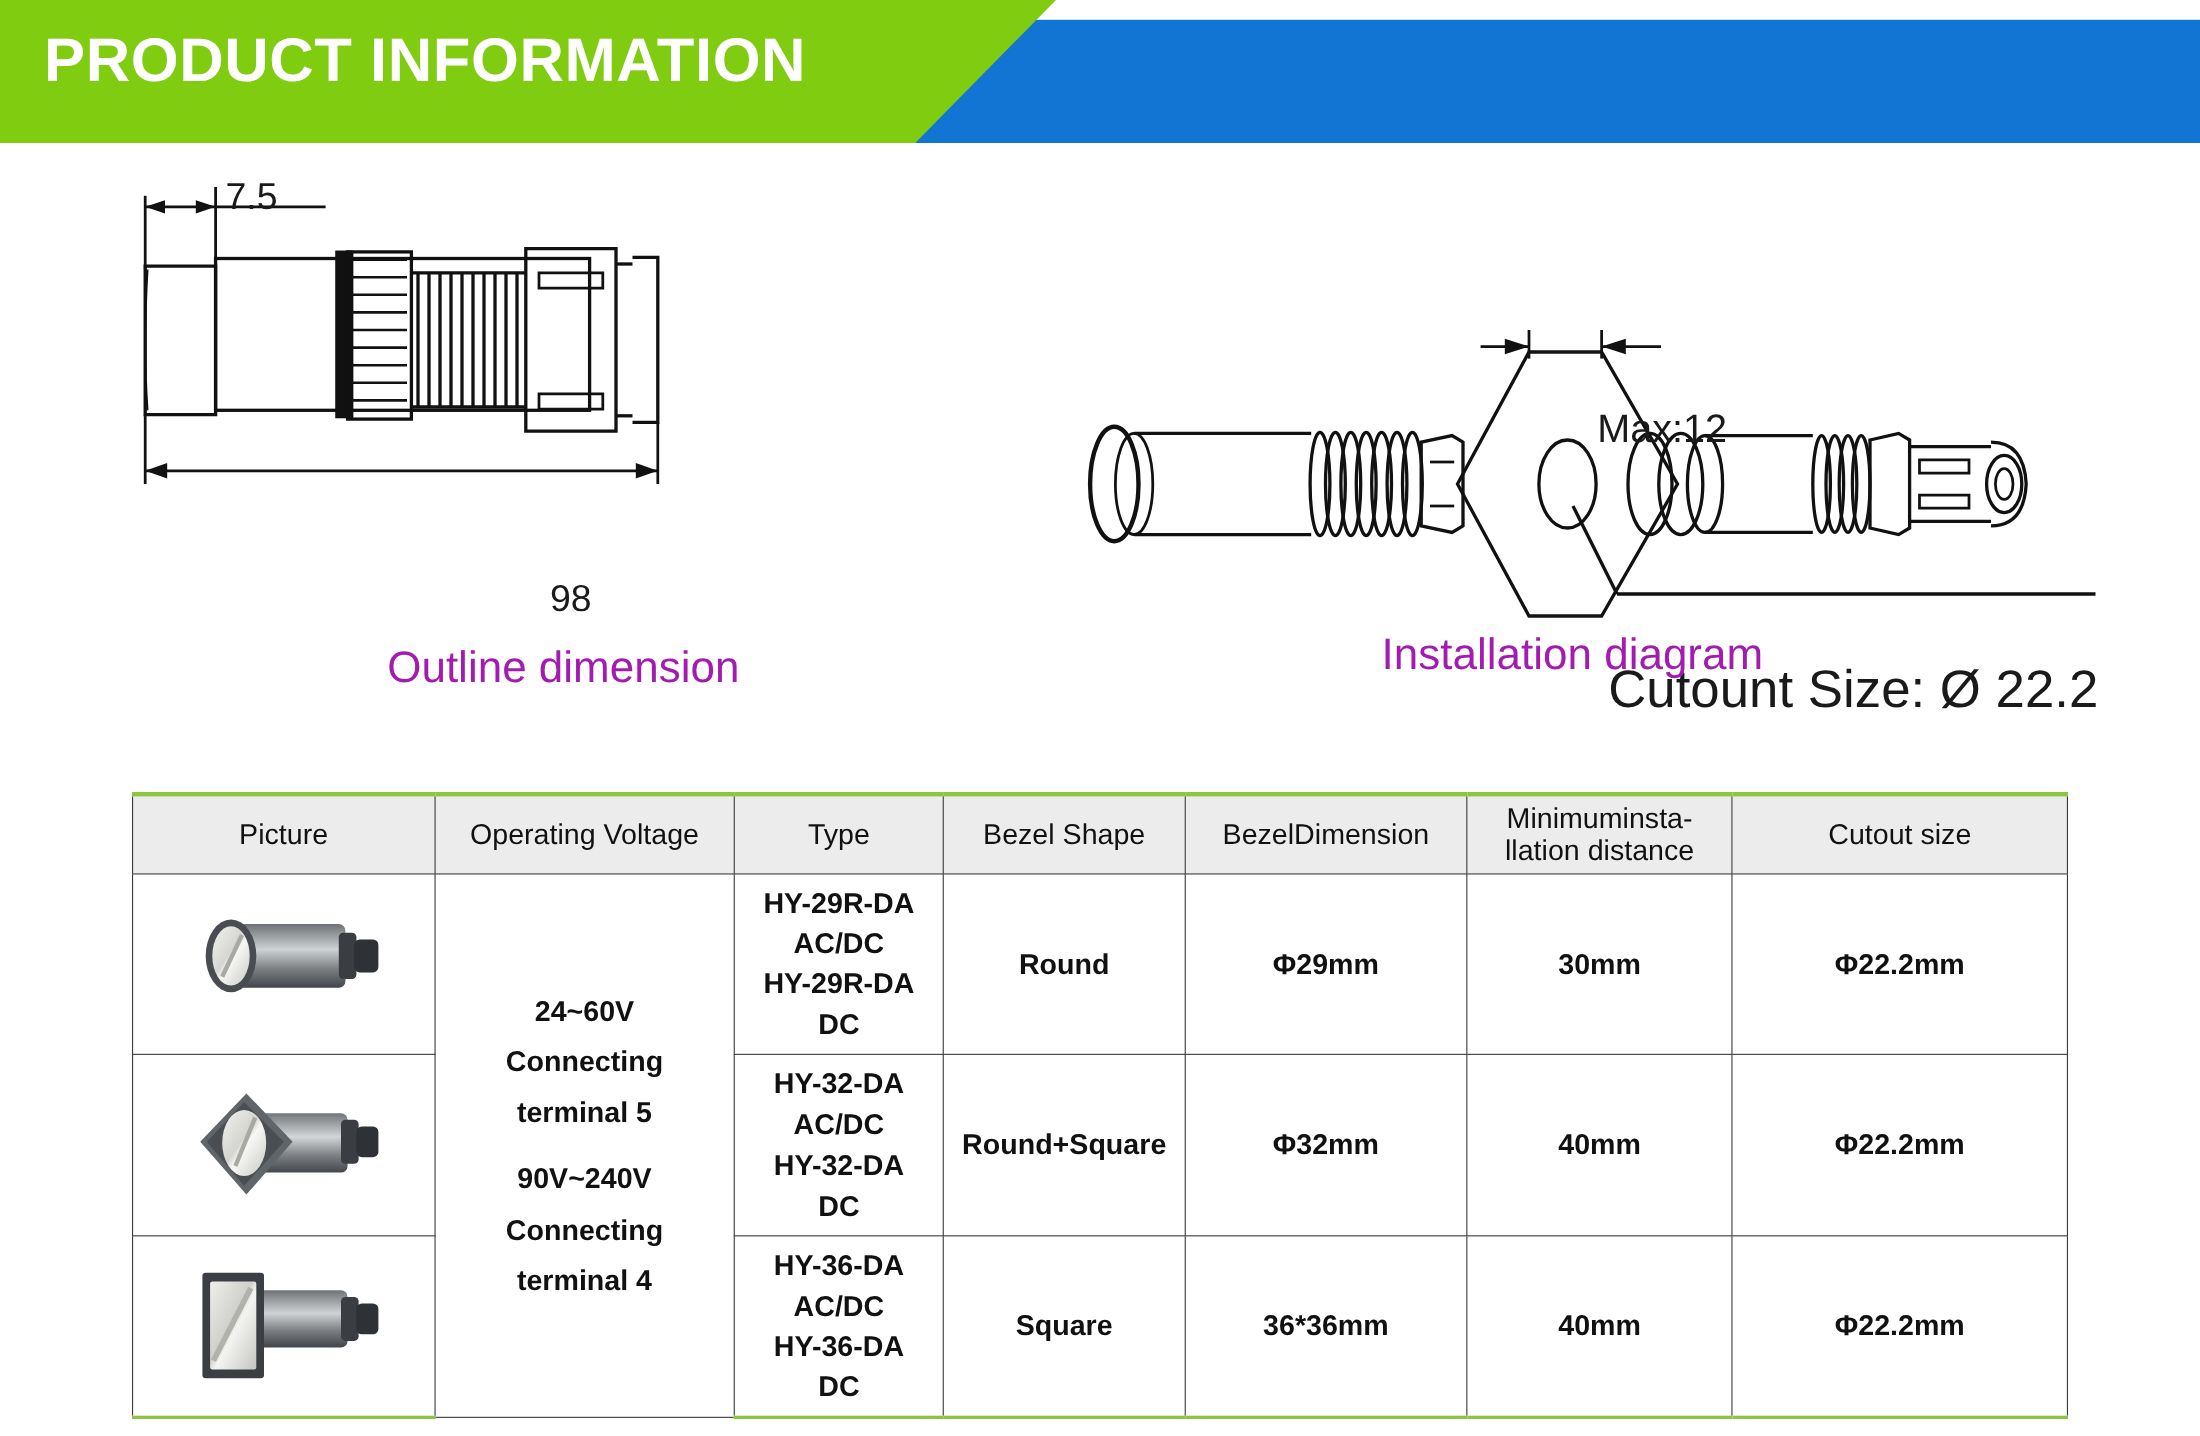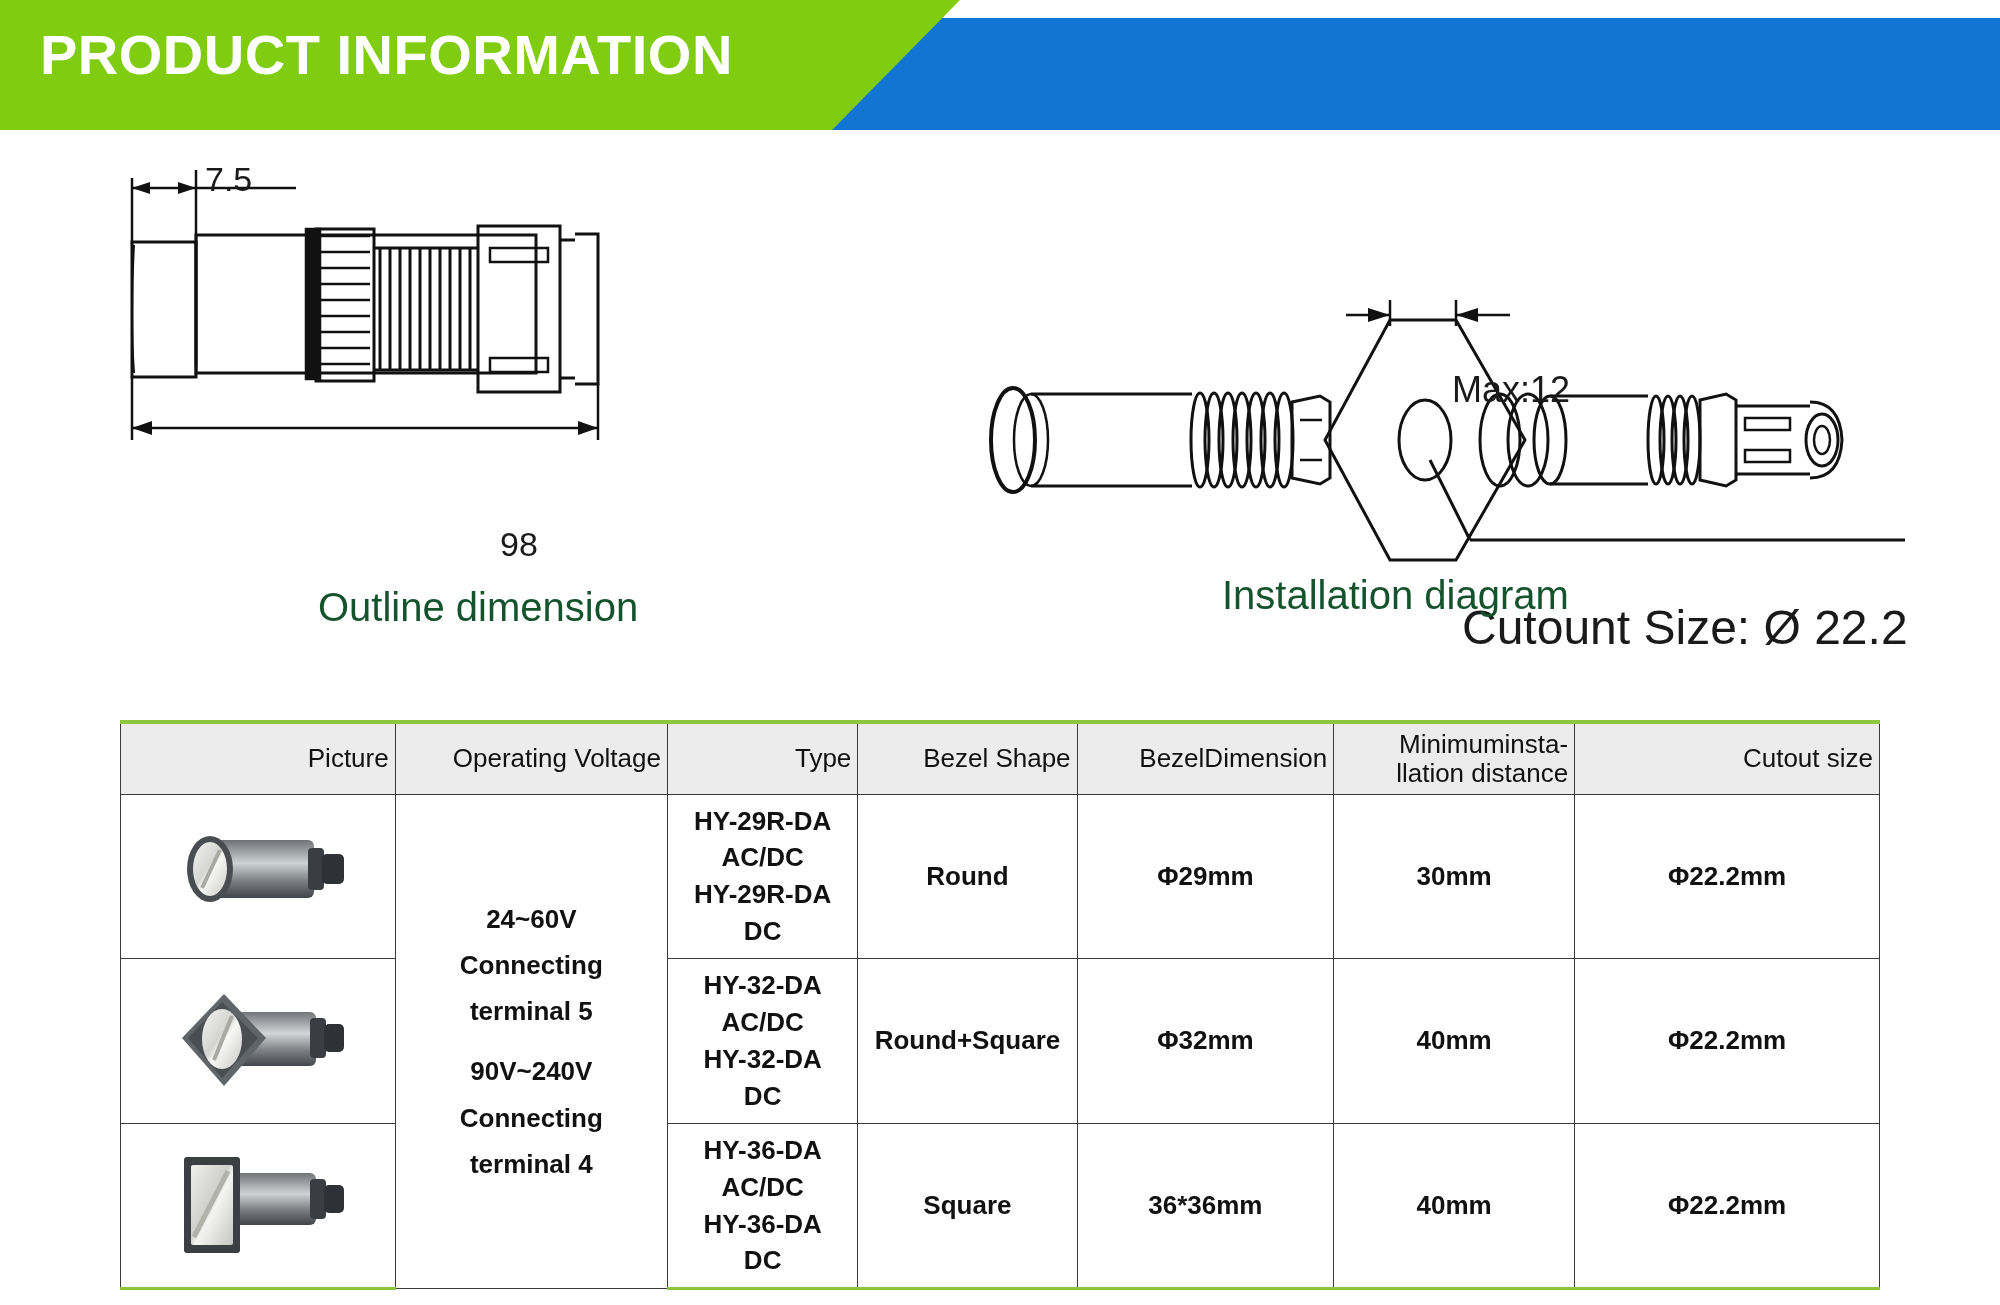--- a/index.html
+++ b/index.html
@@ -50,22 +50,23 @@
   .drawings {
     position: absolute;
     left: 0; top: 130px;
     width: 1612px;
     height: 560px;
     text-align: center;
   }
   .drawing-caption {
     position: absolute;
     font-size: 40px;
-    color: #14532d;
+    color: #a21caf;
     white-space: nowrap;
+    margin-left: 34px;
   }
   .caption-outline { left: 318px; top: 455px; }
   .caption-install { left: 1222px; top: 443px; }
 
   .dim-label {
     position: absolute;
     font-size: 34px;
     color: #1a1a1a;
     white-space: nowrap;
   }
@@ -95,21 +96,20 @@
     color: #111111;
     font-weight: normal;
   }
   table.spec thead th {
     background: #ececec;
     font-size: 26px;
     height: 72px;
     padding: 4px 6px;
     line-height: 1.12;
     border-top: 4px solid #8cc63f;
-    text-align: right;
   }
   table.spec tbody td {
     font-size: 26px;
     padding: 8px 6px;
     font-weight: bold;
   }
   td.type-cell {
     text-align: left;
     padding-left: 14px;
     line-height: 1.42;

